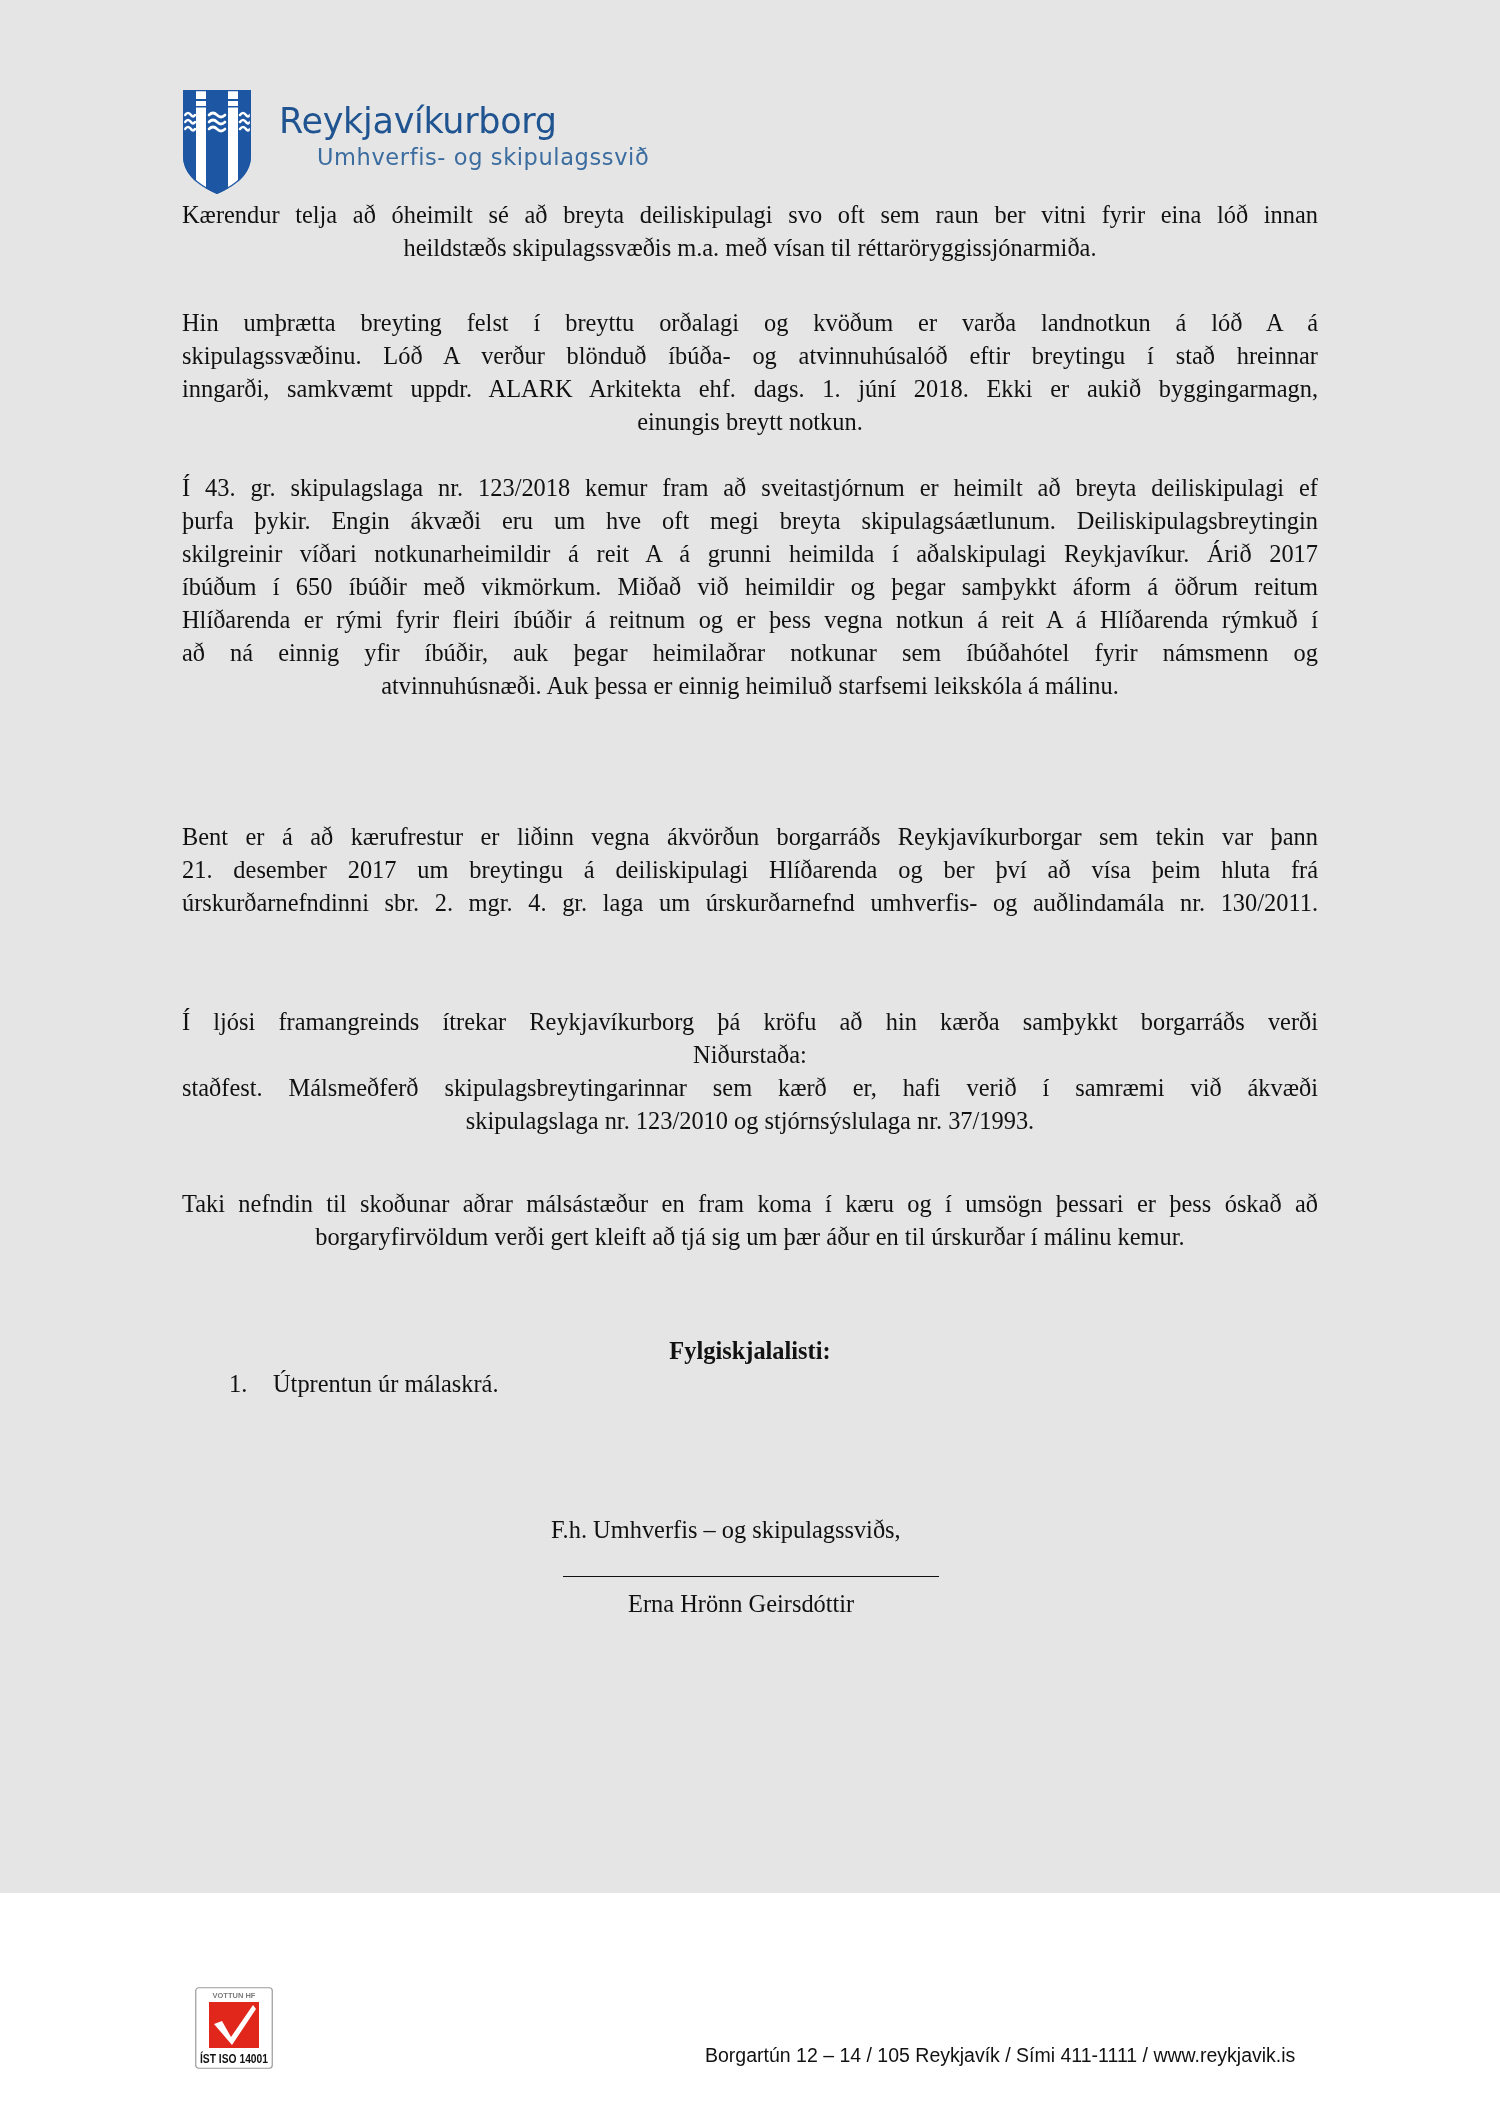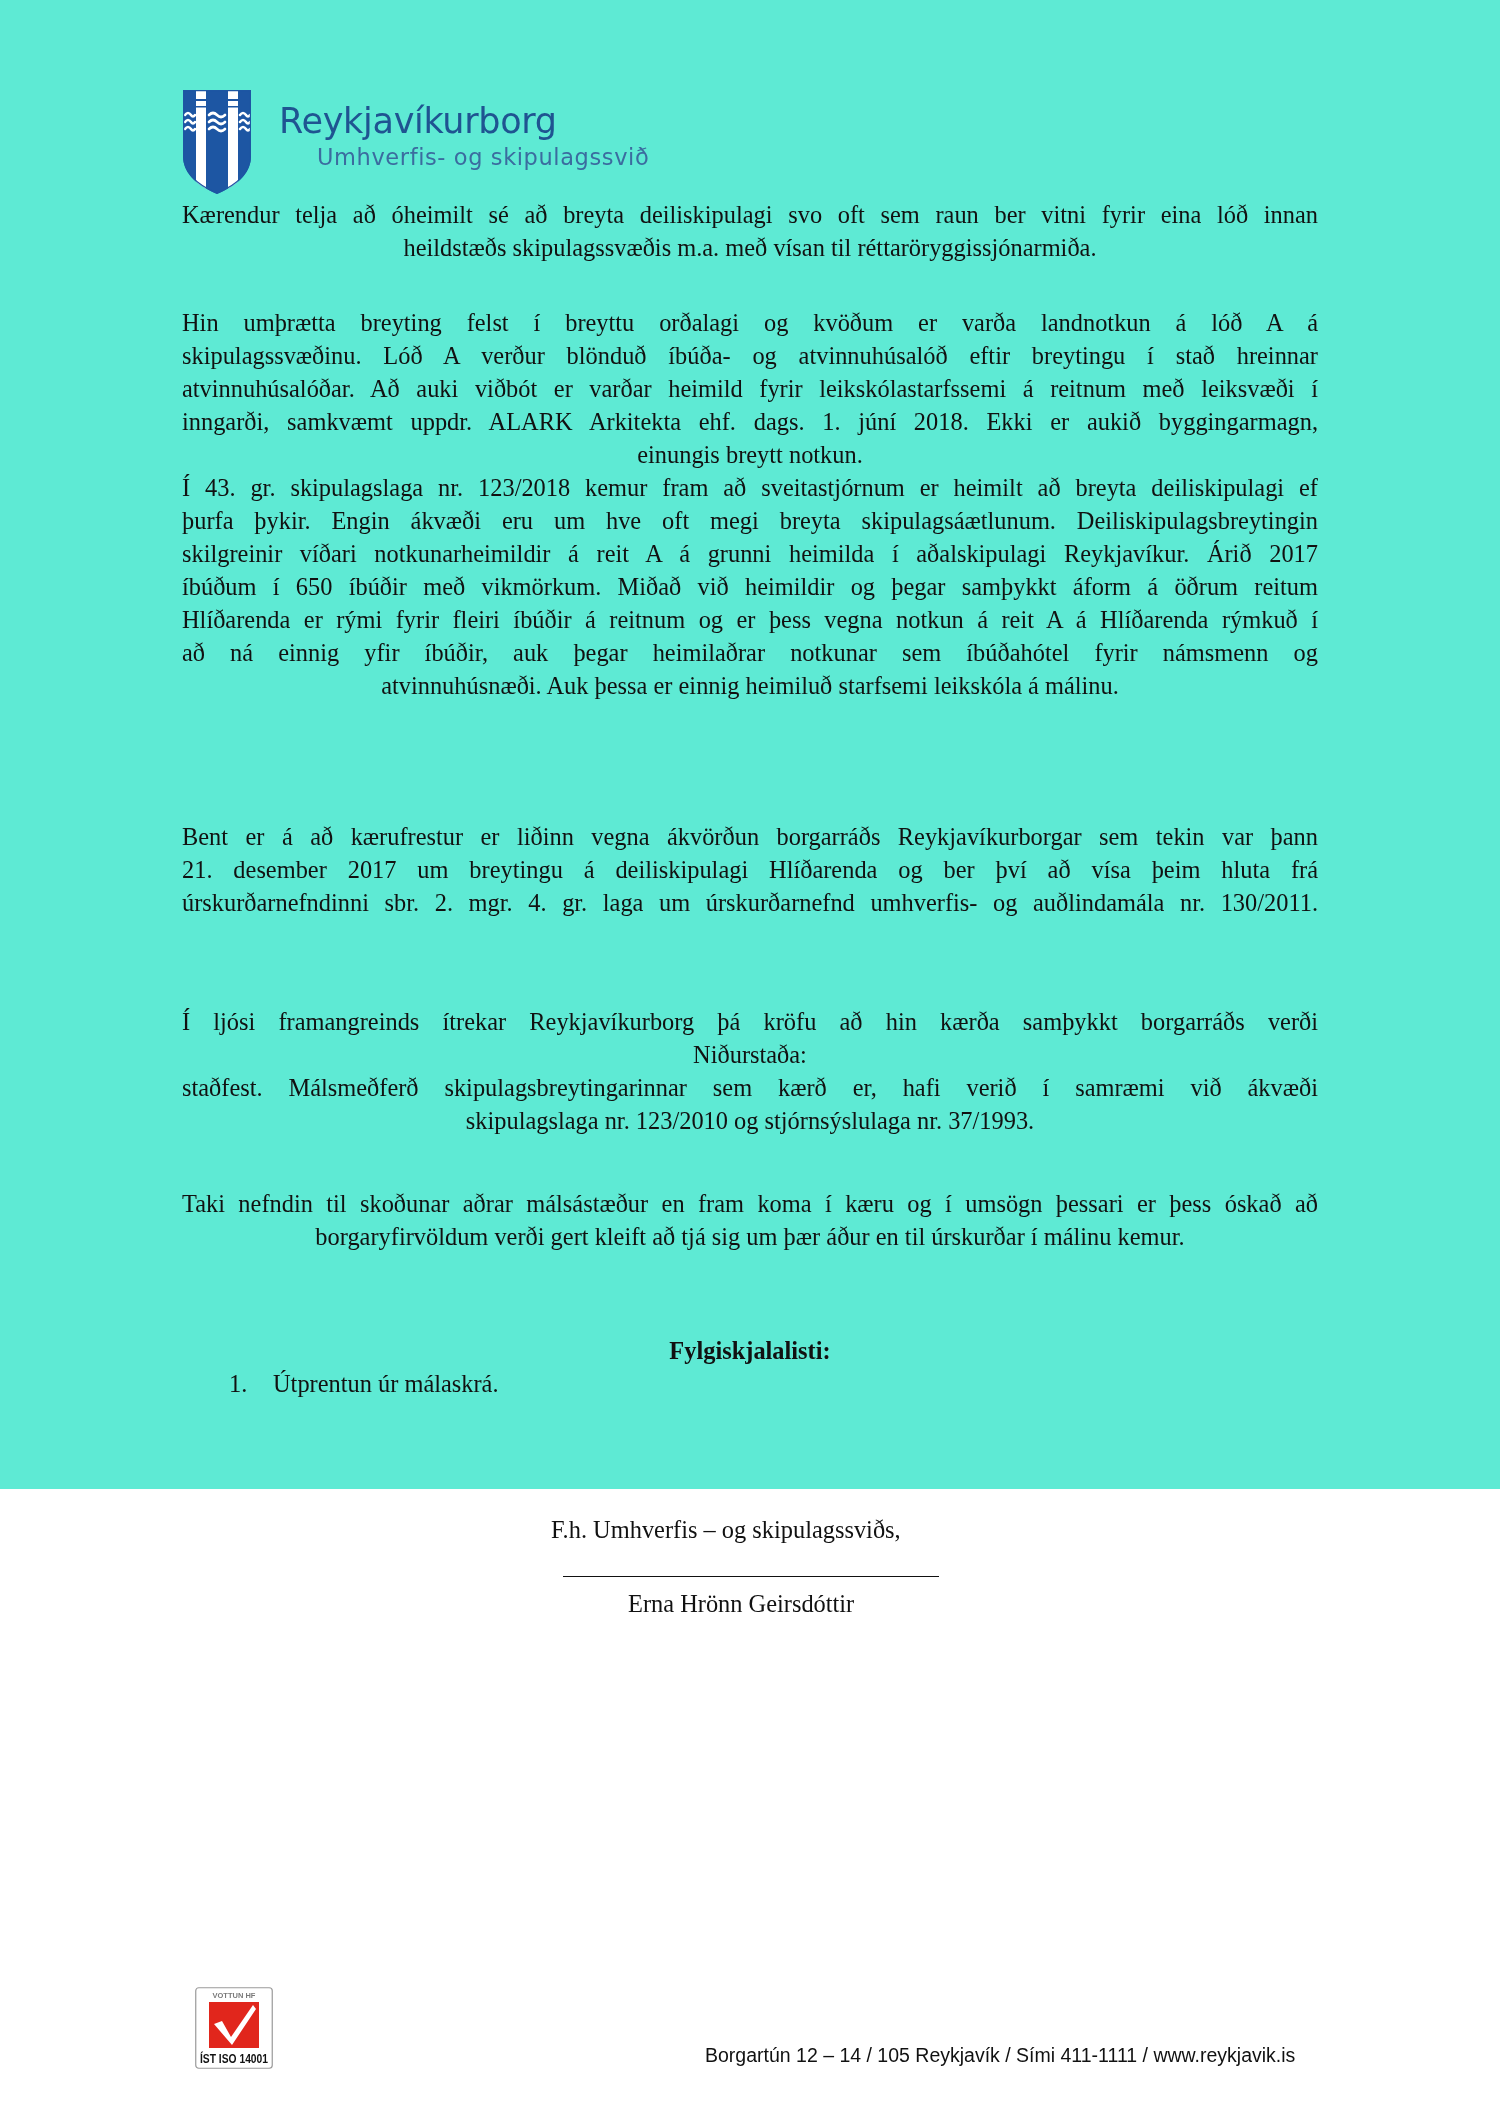--- a/index.html
+++ b/index.html
@@ -1,17 +1,17 @@
 <!DOCTYPE html>
 <html><head>
 <meta charset="utf-8">
 <style>
   html, body { margin: 0; padding: 0; background: #ffffff; }
   body { width: 1500px; height: 2122px; position: relative; overflow: hidden; }
-  .page { position: absolute; left: 0; top: 0; width: 1500px; height: 1489px; background: #5eead4; }
+  .page { position: absolute; left: 0; top: 0; width: 1500px; height: 1893px; background: #e5e5e5; }
 
   
   .logo-shield { position: absolute; left: 183px; top: 90px; width: 68px; height: 104px; }
   .brand-name { position: absolute; left: 279px; top: 100px; font-family: "DejaVu Sans", sans-serif; font-size: 35px; color: #1f5491; letter-spacing: -0.3px; white-space: nowrap; line-height: 42px; }
   .brand-sub { position: absolute; left: 280px; top: 143px; font-family: "DejaVu Sans", sans-serif; font-size: 22.5px; color: #3b6c9f; white-space: nowrap; line-height: 28px; letter-spacing: 0.6px; margin-left: 37px; }
 
   
   .text-col { position: absolute; left: 182px; width: 1136px; font-family: "Liberation Serif", serif; font-size: 24.4px; color: #111; }
   .line { height: 33px; line-height: 33px; white-space: nowrap; overflow: visible; }
   .line.j { text-align: justify; text-align-last: justify; white-space: normal; }
@@ -68,21 +68,20 @@
   <div class="brand-sub">Umhverfis- og skipulagssvið</div>
 
   <div class="text-col" style="top:198px;">
     <div class="line j">Kærendur telja að óheimilt sé að breyta deiliskipulagi svo oft sem raun ber vitni fyrir eina lóð innan</div>
     <div class="line l">heildstæðs skipulagssvæðis m.a. með vísan til réttaröryggissjónarmiða.</div>
   </div>
 
   <div class="text-col" style="top:306px;">
     <div class="line j">Hin umþrætta breyting felst í breyttu orðalagi og kvöðum er varða landnotkun á lóð A á</div>
     <div class="line j">skipulagssvæðinu. Lóð A verður blönduð íbúða- og atvinnuhúsalóð eftir breytingu í stað hreinnar</div>
-    <div class="line j">atvinnuhúsalóðar. Að auki viðbót er varðar heimild fyrir leikskólastarfssemi á reitnum með leiksvæði í</div>
     <div class="line j">inngarði, samkvæmt uppdr. ALARK Arkitekta ehf. dags. 1. júní 2018. Ekki er aukið byggingarmagn,</div>
     <div class="line l">einungis breytt notkun.</div>
   </div>
 
   <div class="text-col" style="top:471px;">
     <div class="line j">Í 43. gr. skipulagslaga nr. 123/2018 kemur fram að sveitastjórnum er heimilt að breyta deiliskipulagi ef</div>
     <div class="line j">þurfa þykir. Engin ákvæði eru um hve oft megi breyta skipulagsáætlunum. Deiliskipulagsbreytingin</div>
     <div class="line j">skilgreinir víðari notkunarheimildir á reit A á grunni heimilda í aðalskipulagi Reykjavíkur. Árið 2017</div>
     <div class="line j">íbúðum í 650 íbúðir með vikmörkum. Miðað við heimildir og þegar samþykkt áform á öðrum reitum</div>
     <div class="line j">Hlíðarenda er rými fyrir fleiri íbúðir á reitnum og er þess vegna notkun á reit A á Hlíðarenda rýmkuð í</div>

